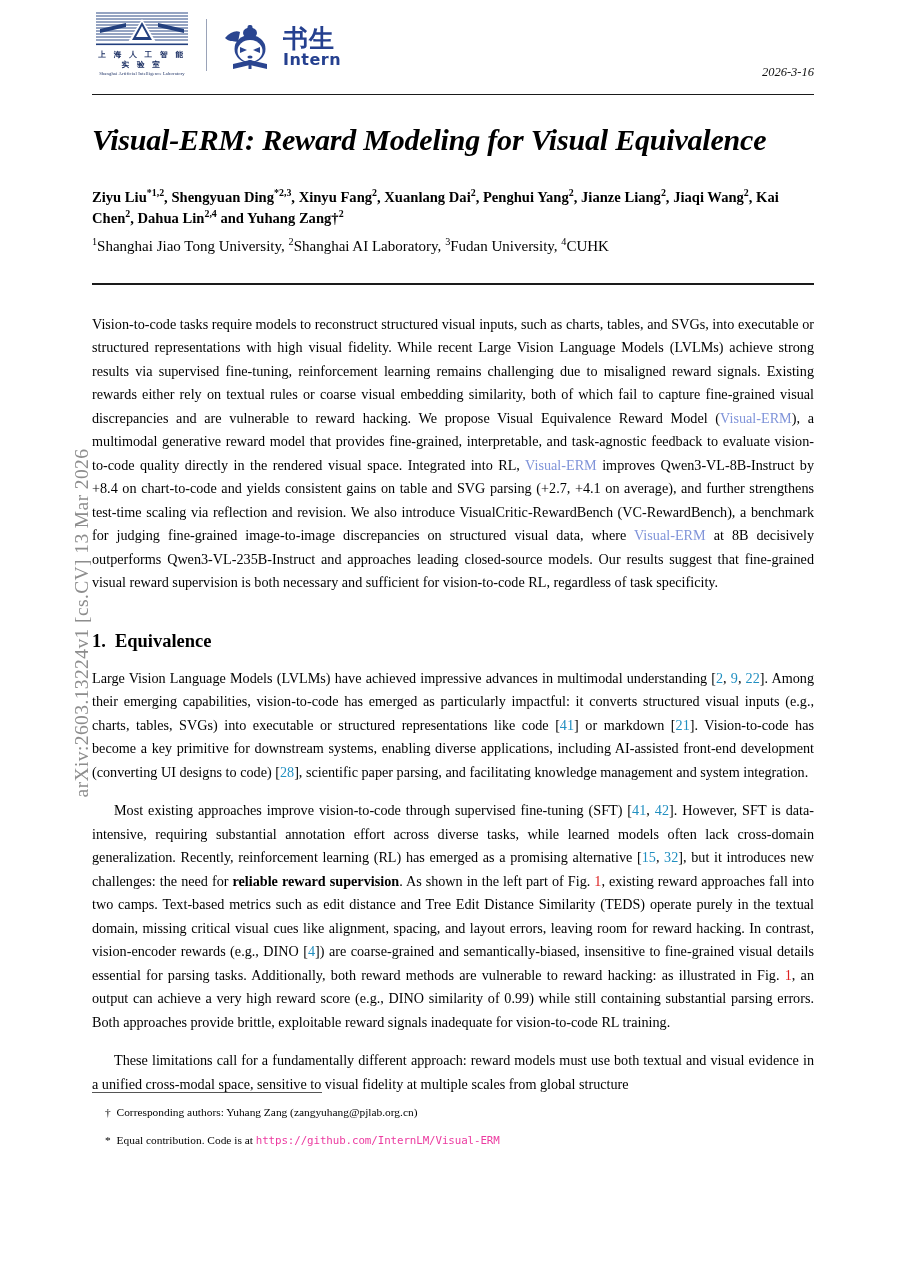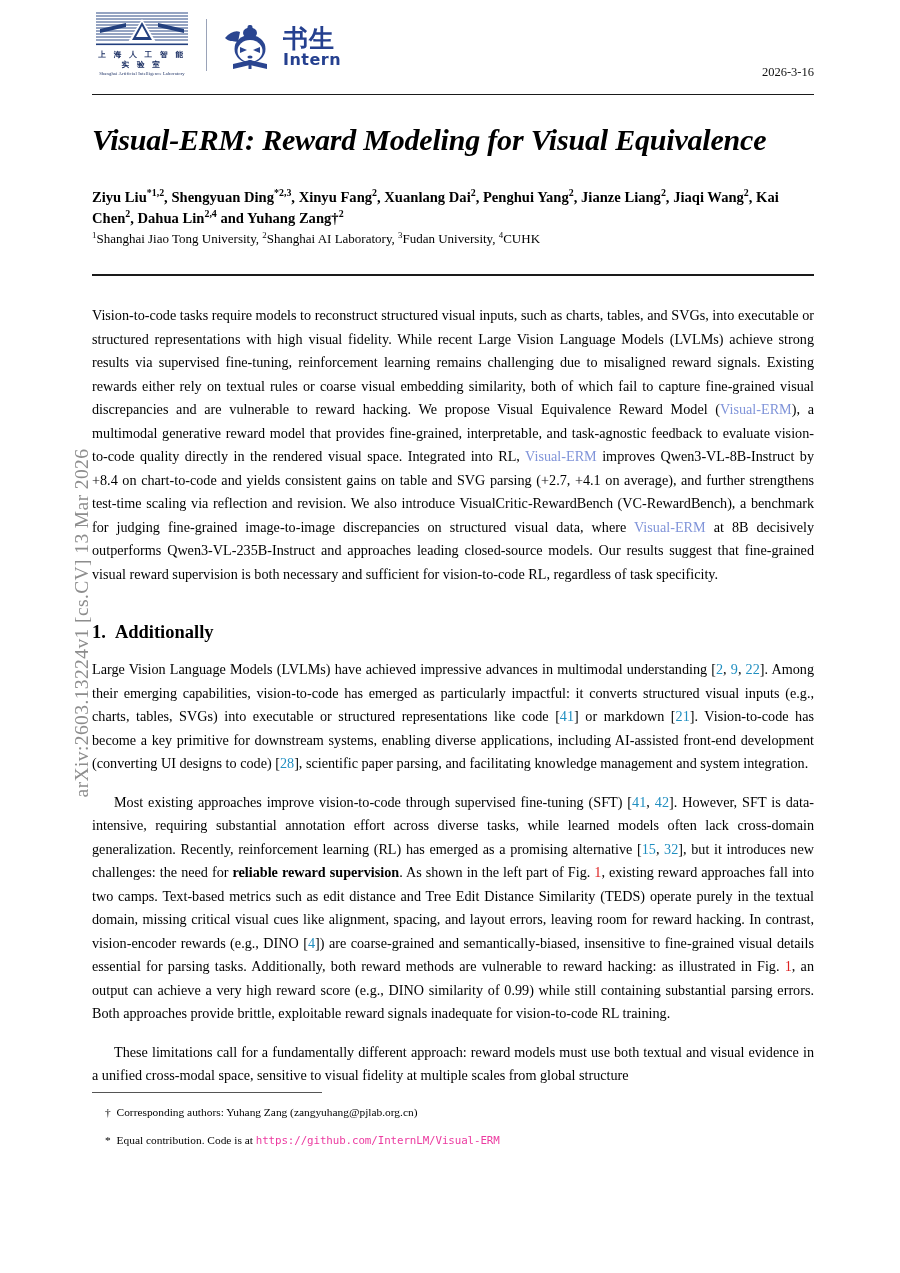--- a/index.html
+++ b/index.html
@@ -112,20 +112,21 @@
     font-size: 16px;
     font-weight: bold;
     color: #25408f;
     line-height: 1.1;
     letter-spacing: 0.5px;
   }
   #header-date {
     position: absolute;
     right: 0;
     bottom: 12px;
+    font-style: italic;
     font-size: 12.5px;
     color: #111;
     font-family: "Liberation Serif", serif;
   }
   #header-rule {
     border-bottom: 1.6px solid #1a1a1a;
     margin-top: 2px;
   }
 
   
@@ -146,23 +147,23 @@
     margin-top: 28px;
   }
   #authors sup, #affiliations sup {
     font-size: 0.68em;
     font-weight: normal;
     vertical-align: super;
     line-height: 0;
   }
   #authors sup { font-weight: bold; }
   #affiliations {
-    font-size: 13px;
+    font-size: 15px;
     line-height: 1.4;
-    margin-top: 1px;
+    margin-top: 7px;
     font-weight: normal;
   }
 
   
   .thick-rule {
     border-bottom: 2.4px solid #1a1a1a;
     margin-top: 26px;
   }
 
   
@@ -290,21 +291,21 @@
     <h1 id="paper-title">Visual-ERM: Reward Modeling for Visual Equivalence</h1>
 
     <div id="authors"><span>Ziyu Liu</span><sup>*1,2</sup><span>, Shengyuan Ding</span><sup>*2,3</sup><span>, Xinyu Fang</span><sup>2</sup><span>, Xuanlang Dai</span><sup>2</sup><span>, Penghui Yang</span><sup>2</sup><span>, Jianze Liang</span><sup>2</sup><span>, Jiaqi Wang</span><sup>2</sup><span>, Kai Chen</span><sup>2</sup><span>, Dahua Lin</span><sup>2,4</sup><span> and Yuhang Zang†</span><sup>2</sup></div>
     <div id="affiliations"><sup>1</sup><span>Shanghai Jiao Tong University, </span><sup>2</sup><span>Shanghai AI Laboratory, </span><sup>3</sup><span>Fudan University, </span><sup>4</sup><span>CUHK</span></div>
 
     <div class="thick-rule"></div>
 
     <div id="abstract"><span>Vision-to-code tasks require models to reconstruct structured visual inputs, such as charts, tables, and SVGs, into executable or structured representations with high visual fidelity. While recent Large Vision Language Models (LVLMs) achieve strong results via supervised fine-tuning, reinforcement learning remains challenging due to misaligned reward signals. Existing rewards either rely on textual rules or coarse visual embedding similarity, both of which fail to capture fine-grained visual discrepancies and are vulnerable to reward hacking. We propose Visual Equivalence Reward Model (</span><span class="lnk-name">Visual-ERM</span><span>), a multimodal generative reward model that provides fine-grained, interpretable, and task-agnostic feedback to evaluate vision-to-code quality directly in the rendered visual space. Integrated into RL, </span><span class="lnk-name">Visual-ERM</span><span> improves Qwen3-VL-8B-Instruct by +8.4 on chart-to-code and yields consistent gains on table and SVG parsing (+2.7, +4.1 on average), and further strengthens test-time scaling via reflection and revision. We also introduce VisualCritic-RewardBench (VC-RewardBench), a benchmark for judging fine-grained image-to-image discrepancies on structured visual data, where </span><span class="lnk-name">Visual-ERM</span><span> at 8B decisively outperforms Qwen3-VL-235B-Instruct and approaches leading closed-source models. Our results suggest that fine-grained visual reward supervision is both necessary and sufficient for vision-to-code RL, regardless of task specificity.</span></div>
 
     <div class="section-heading">
-      <span class="num">1.</span><span>Additionally</span>
+      <span class="num">1.</span><span>Equivalence</span>
     </div>
 
     <div id="body-paragraphs">
         <p class="body-par"><span>Large Vision Language Models (LVLMs) have achieved impressive advances in multimodal understanding [</span><span class="lnk-cite">2</span><span>, </span><span class="lnk-cite">9</span><span>, </span><span class="lnk-cite">22</span><span>]. Among their emerging capabilities, vision-to-code has emerged as particularly impactful: it converts structured visual inputs (e.g., charts, tables, SVGs) into executable or structured representations like code [</span><span class="lnk-cite">41</span><span>] or markdown [</span><span class="lnk-cite">21</span><span>]. Vision-to-code has become a key primitive for downstream systems, enabling diverse applications, including AI-assisted front-end development (converting UI designs to code) [</span><span class="lnk-cite">28</span><span>], scientific paper parsing, and facilitating knowledge management and system integration.</span></p>
         <p class="body-par indent"><span>Most existing approaches improve vision-to-code through supervised fine-tuning (SFT) [</span><span class="lnk-cite">41</span><span>, </span><span class="lnk-cite">42</span><span>]. However, SFT is data-intensive, requiring substantial annotation effort across diverse tasks, while learned models often lack cross-domain generalization. Recently, reinforcement learning (RL) has emerged as a promising alternative [</span><span class="lnk-cite">15</span><span>, </span><span class="lnk-cite">32</span><span>], but it introduces new challenges: the need for </span><span class="bold-run">reliable reward supervision</span><span>. As shown in the left part of Fig. </span><span class="lnk-fig">1</span><span>, existing reward approaches fall into two camps. Text-based metrics such as edit distance and Tree Edit Distance Similarity (TEDS) operate purely in the textual domain, missing critical visual cues like alignment, spacing, and layout errors, leaving room for reward hacking. In contrast, vision-encoder rewards (e.g., DINO [</span><span class="lnk-cite">4</span><span>]) are coarse-grained and semantically-biased, insensitive to fine-grained visual details essential for parsing tasks. Additionally, both reward methods are vulnerable to reward hacking: as illustrated in Fig. </span><span class="lnk-fig">1</span><span>, an output can achieve a very high reward score (e.g., DINO similarity of 0.99) while still containing substantial parsing errors. Both approaches provide brittle, exploitable reward signals inadequate for vision-to-code RL training.</span></p>
         <p class="body-par indent"><span>These limitations call for a fundamentally different approach: reward models must use both textual and visual evidence in a unified cross-modal space, sensitive to visual fidelity at multiple scales from global structure</span></p>
       </div>
 
   </div>
 

